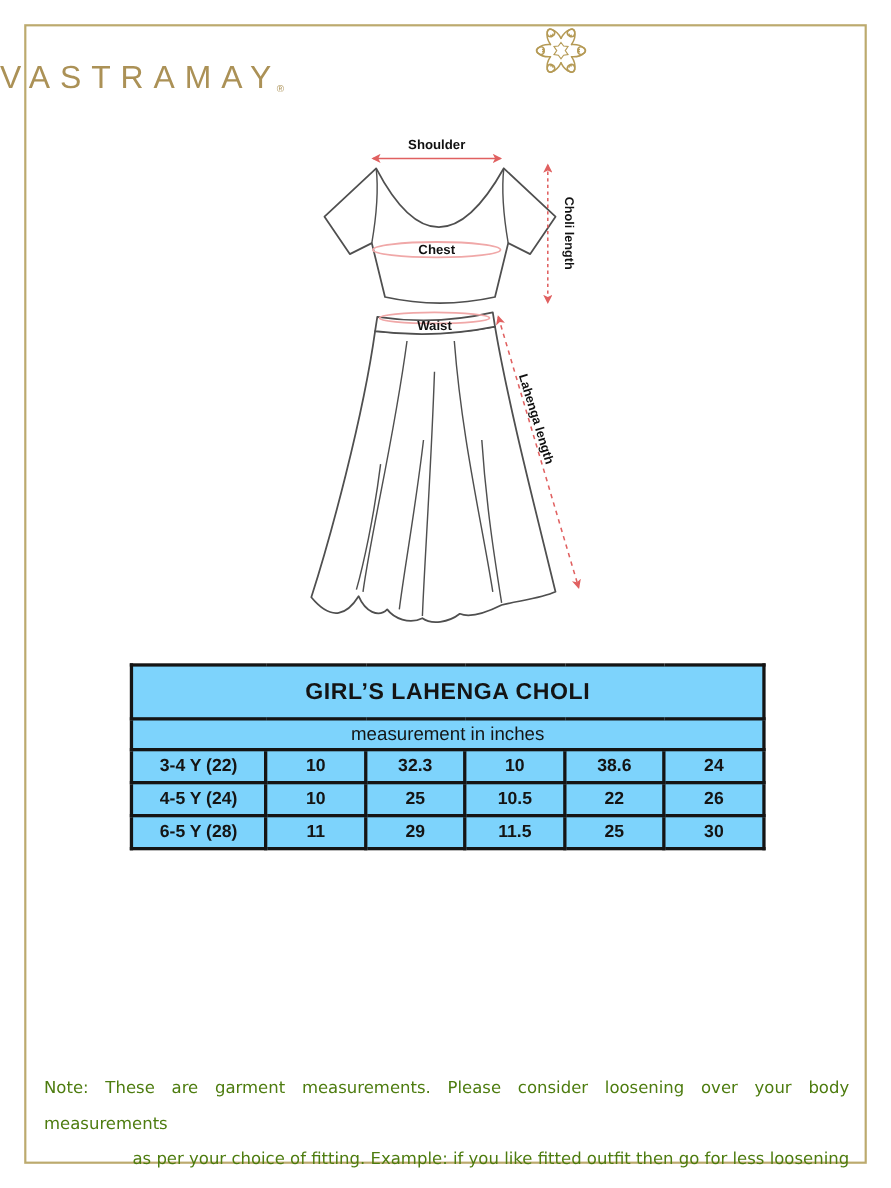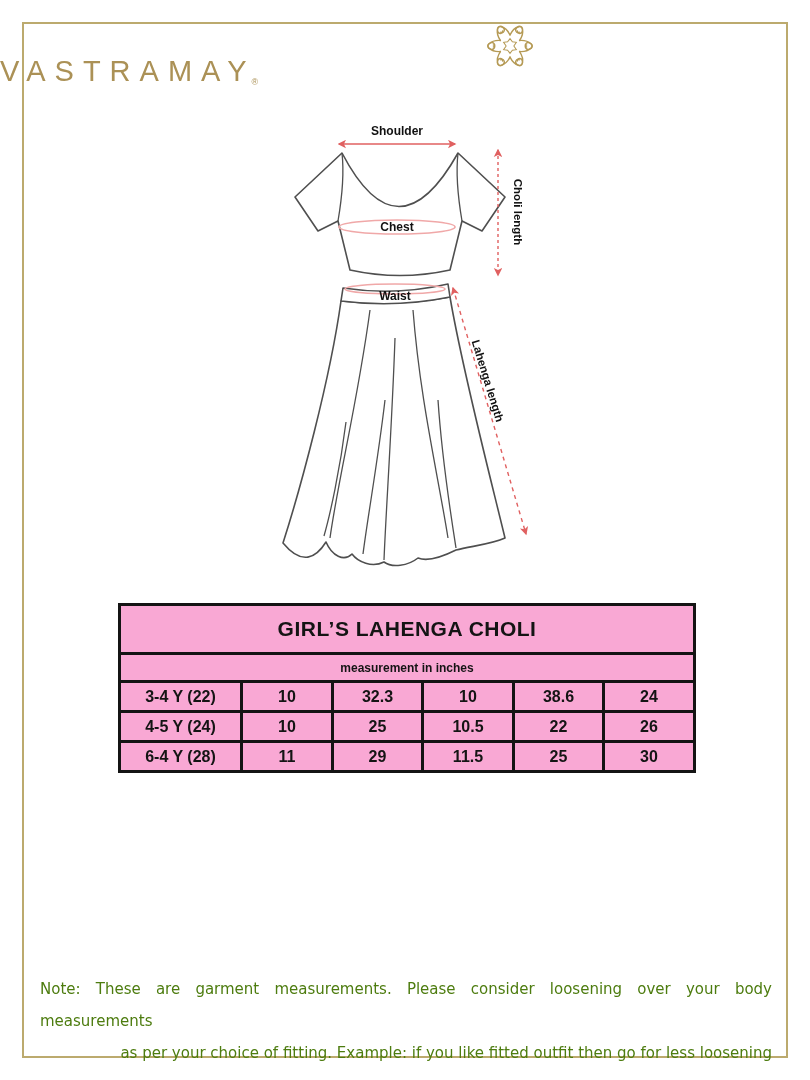--- a/index.html
+++ b/index.html
@@ -22,24 +22,24 @@
   
   .diagram{position:absolute;left:260px;top:110px;width:300px;height:490px;}
   .diagram text{font-family:"Liberation Sans",sans-serif;font-weight:bold;fill:#111;}
   
   .size-table{
     position:absolute;left:118px;top:603px;width:575px;
     border-collapse:collapse;table-layout:fixed;color:#141414;
   }
   .size-table td,.size-table th{
     border:3px solid #141414;text-align:center;vertical-align:middle;
-    padding:0 2px;background:#f9a8d4;
+    padding:0 2px;background:#7dd3fc;
   }
   tr.title-row td{height:46px;font-size:21px;font-weight:bold;letter-spacing:0.5px;}
-  tr.subtitle-row td{height:25px;font-size:12px;font-weight:700;}
+  tr.subtitle-row td{height:25px;font-size:17px;font-weight:400;}
   tr.header-row th{height:62px;font-size:17px;font-weight:bold;line-height:1.25;}
   tr.data-row td{height:27px;font-size:16px;font-weight:bold;}
   
   .note{
     position:absolute;left:40px;top:973px;width:732px;
     font-family:"DejaVu Sans",sans-serif;font-size:15px;color:#4d7c0f;line-height:32px;
   }
   .note .l1{text-align:justify;text-align-last:justify;}
   .note .l2{text-align:right;}
 </style>
@@ -139,21 +139,21 @@
       </tr>
       <tr class="data-row">
         <td>4-5 Y (24)</td>
         <td>10</td>
         <td>25</td>
         <td>10.5</td>
         <td>22</td>
         <td>26</td>
       </tr>
       <tr class="data-row">
-        <td>6-4 Y (28)</td>
+        <td>6-5 Y (28)</td>
         <td>11</td>
         <td>29</td>
         <td>11.5</td>
         <td>25</td>
         <td>30</td>
       </tr>
     </tbody>
 </table>
 
 <div class="note">

